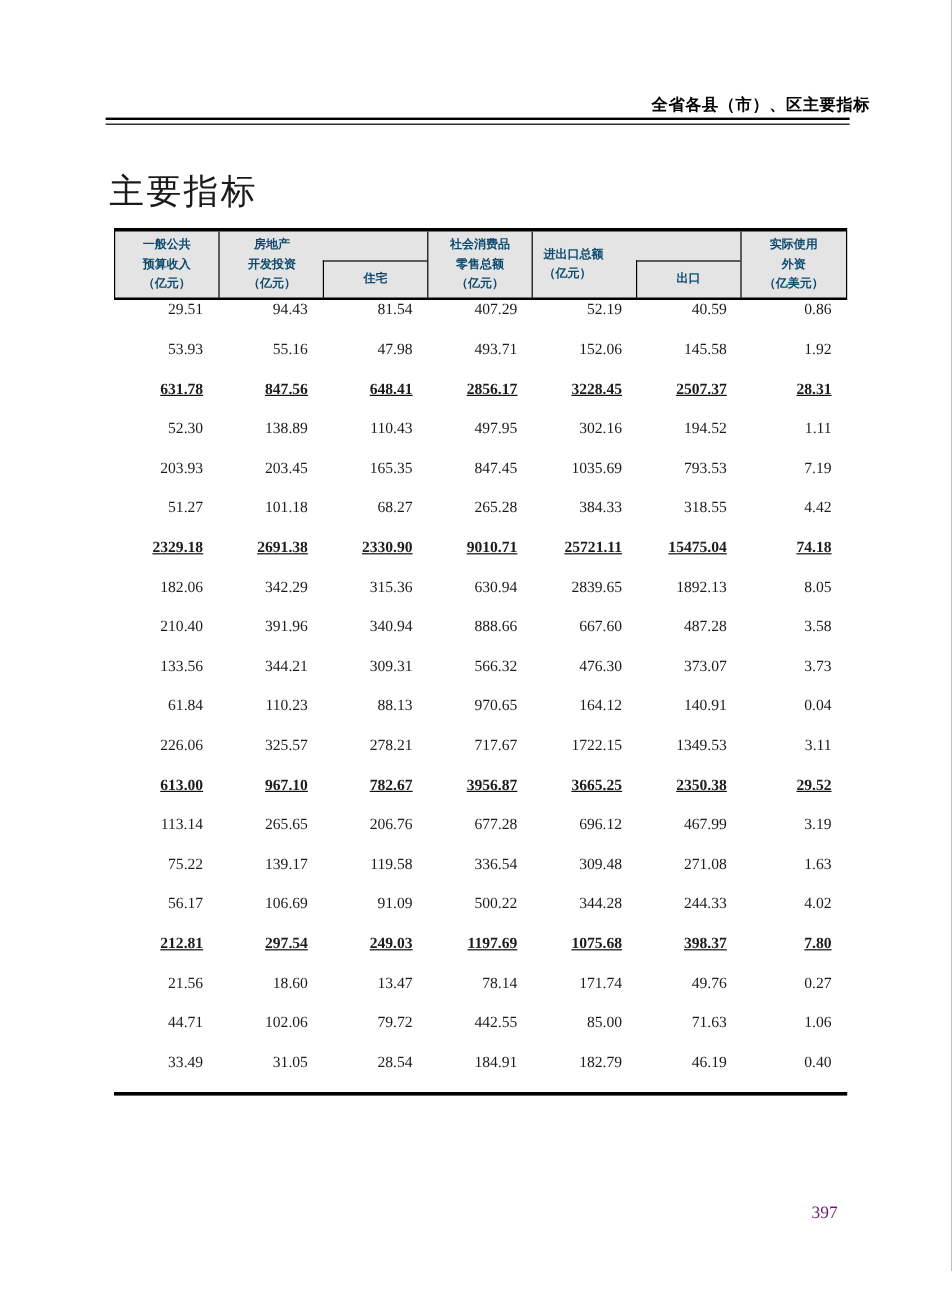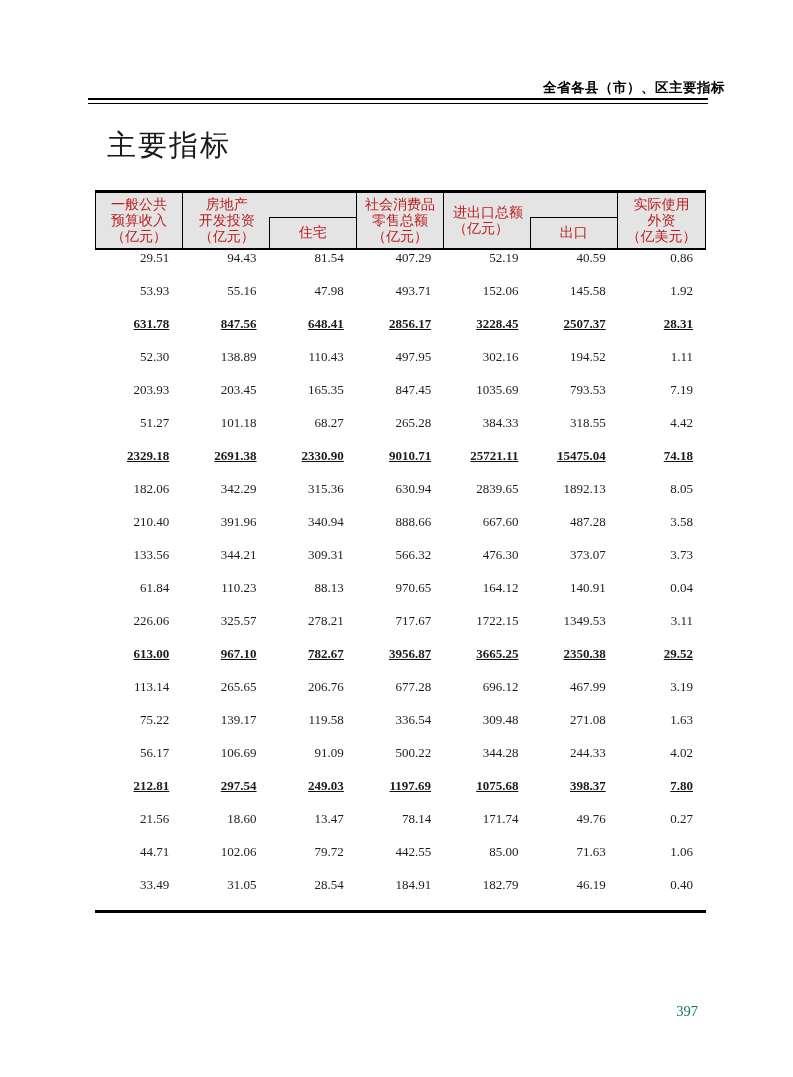--- a/index.html
+++ b/index.html
@@ -16,34 +16,33 @@
   .running-header {
     position:absolute; top:79px; right:68px;
     font-family:"Liberation Sans","DejaVu Sans",sans-serif;
     font-weight:bold; font-size:13.5px; letter-spacing:0.5px;
     color:#000;
   }
   .rule { position:absolute; left:88px; width:620px; height:0; }
   .rule-thick { top:98px;  border-top:2.5px solid #000; }
   .rule-thin  { top:103px; border-top:1px solid #000; }
   .title {
-    position:absolute; left:91px; top:126px;
+    position:absolute; left:91px; top:140px;
     font-size:29px; font-weight:400; letter-spacing:2px;
     color:#1a1a1a;
-    margin-left:16px;
   }
   .table { position:absolute; left:95px; top:190px; width:611px; }
   .thead {
     display:flex; height:60px;
     background:#e4e4e4;
     border-top:3px solid #000;
     border-bottom:2px solid #000;
     border-left:1.5px solid #000;
     border-right:1.5px solid #000;
-    font-size:14px; line-height:16px; color:#b91c1c;
+    font-size:10px; line-height:16px; color:#0c4a6e;font-weight:bold;
   }
   .th.col {
     width:87.3px; display:flex; align-items:center; justify-content:center;
     text-align:center; white-space:pre-line;
     border-right:1.5px solid #000;
   }
   .th.col.last { border-right:none; }
   .th.group {
     width:174.6px; position:relative;
     border-right:1.5px solid #000;
@@ -65,21 +64,21 @@
   }
   .tbody { border-bottom:3px solid #000; }
   .tr { display:flex; height:33px; align-items:flex-start; }
   .tr.bold { font-weight:700;text-decoration:underline; }
   .td {
     width:87.3px; text-align:right; padding-right:13px;
     font-size:13px; color:#1c1c1c;
   }
   .page-number {
     position:absolute; top:1003px; right:95px;
-    font-size:14.5px; color:#0f766e;
+    font-size:14.5px; color:#701a75;
   }
 </style>
 </head>
 <body>
 
 <div class="page">
 
   <div class="running-header">全省各县（市）、区主要指标</div>
 
   <div class="rule rule-thick"></div>

